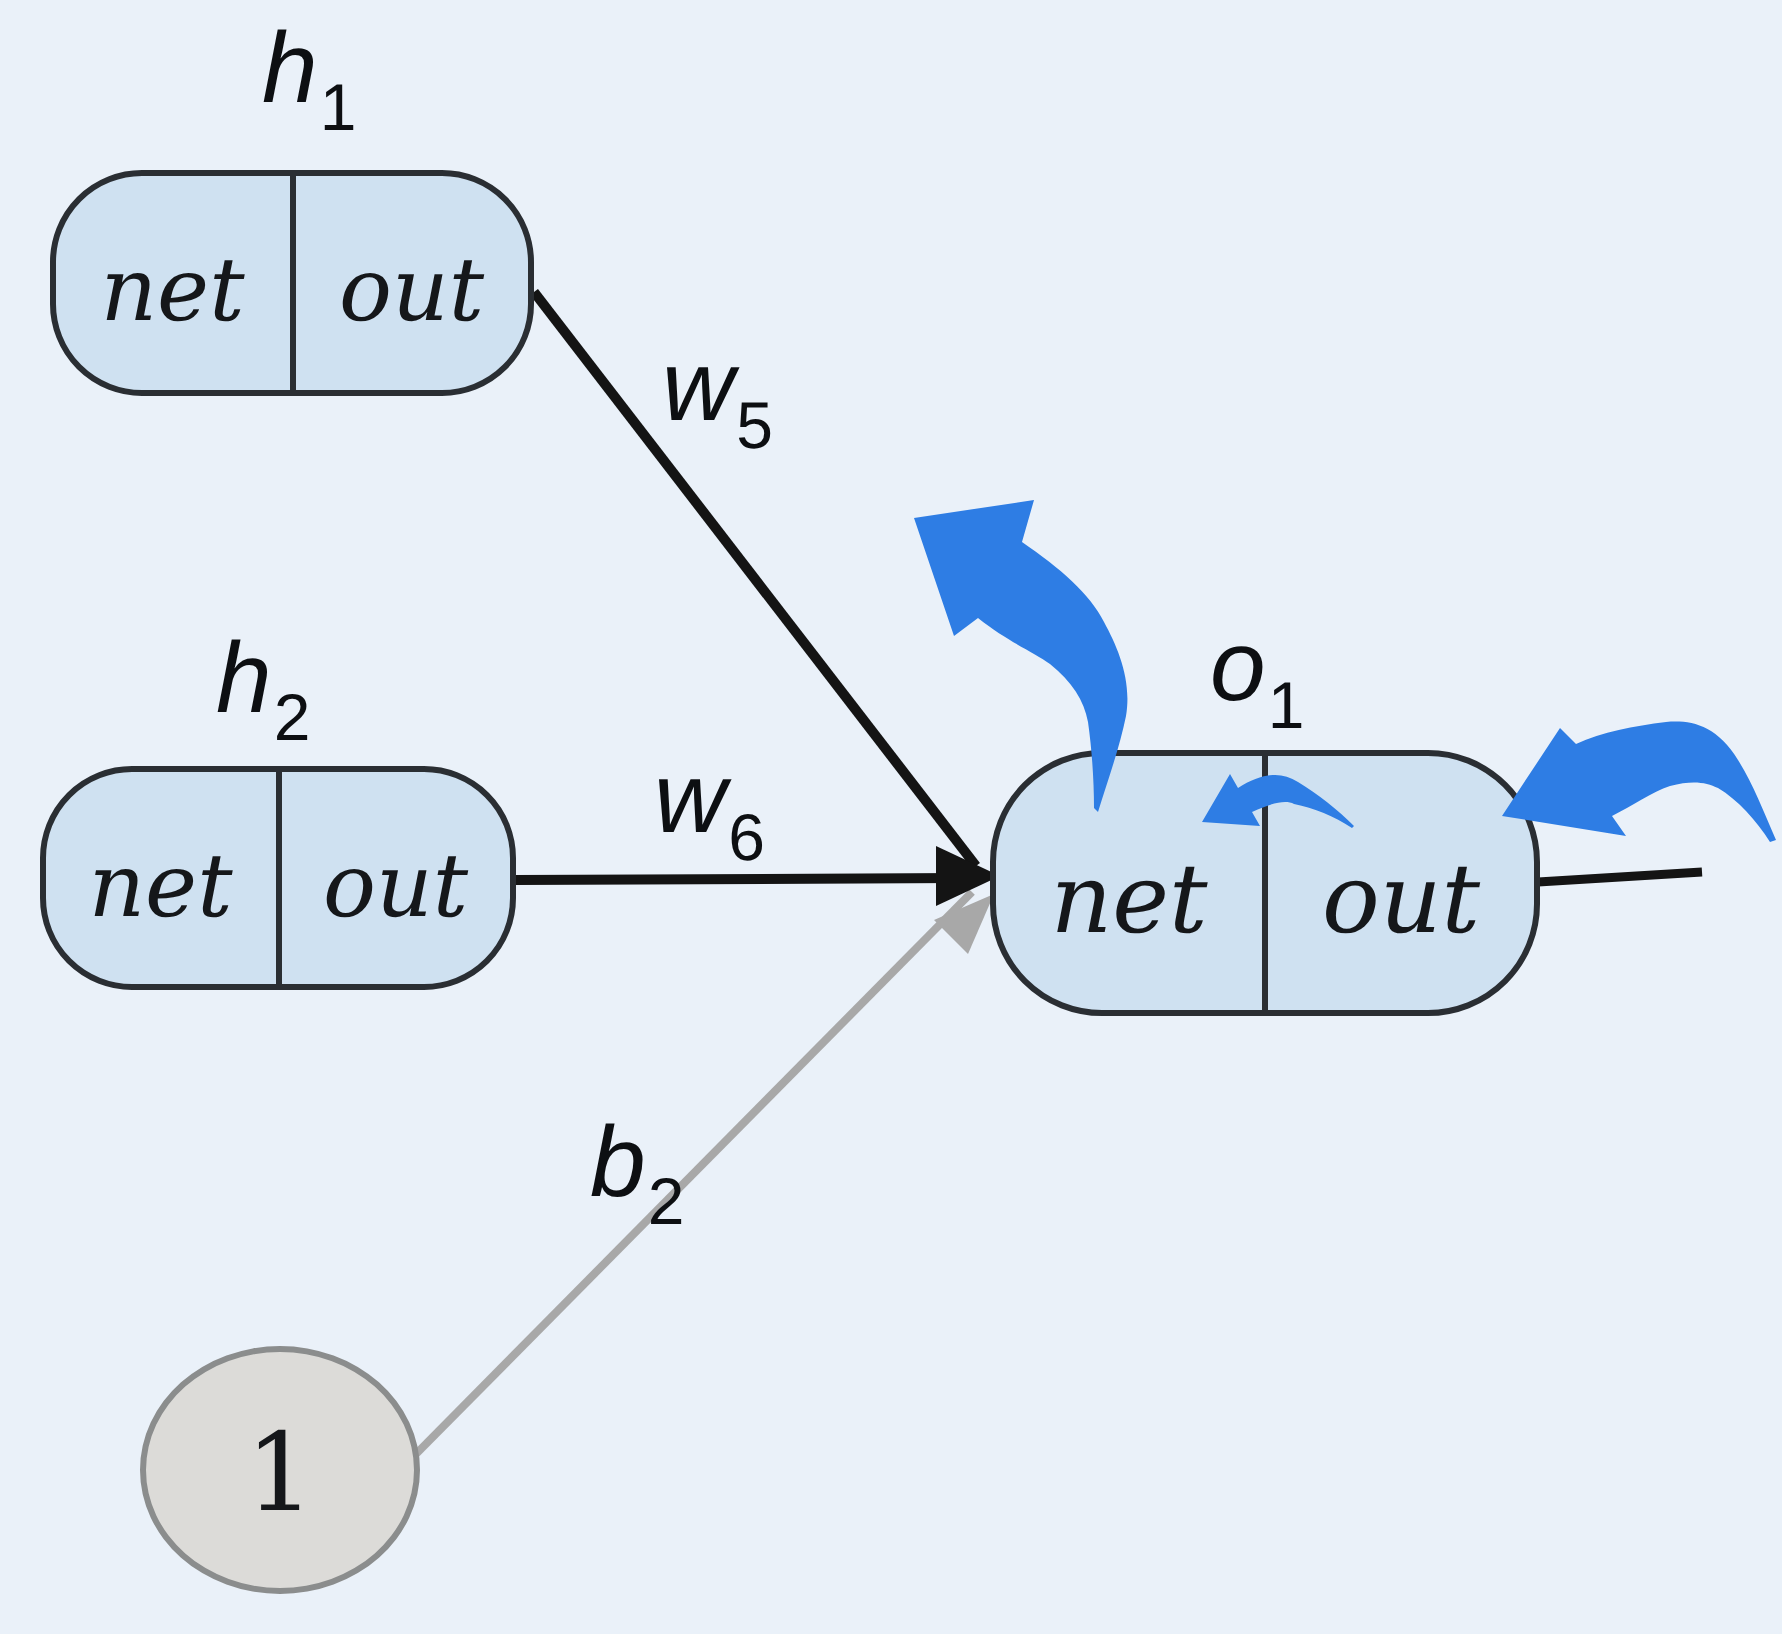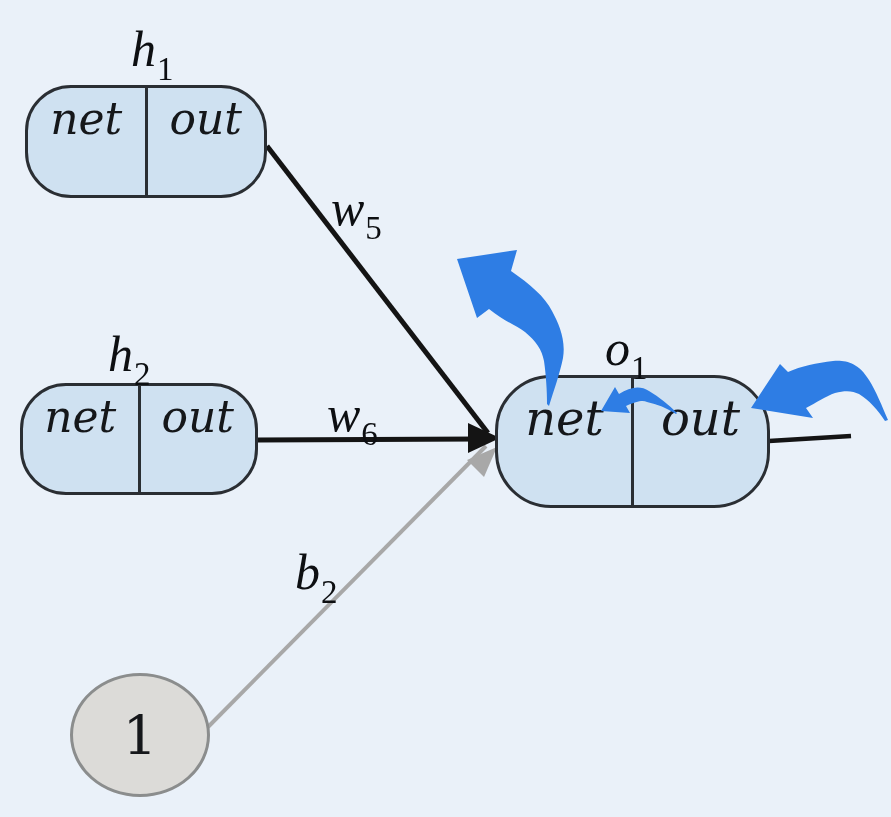--- a/index.html
+++ b/index.html
@@ -12,47 +12,47 @@
   .under{z-index:1;}
   .over{z-index:3;}
 
   .node{
     position:absolute;box-sizing:border-box;z-index:2;
     background:var(--node-fill,#cfe1f1);
     border:3px solid var(--node-border,#2a2e33);
     display:flex;color:#15171a;
     font-family:"DejaVu Serif", serif;font-style:italic;font-size:44px;line-height:1;
   }
-  .node .cell{flex:1;display:flex;align-items:flex-start;justify-content:center;padding-top:9px;border-radius:11px;}
+  .node .cell{flex:1;display:flex;align-items:center;justify-content:center;padding-top:9px;border-radius:11px;}
   .node .divider{width:3px;background:var(--node-border,#2a2e33);}
   #node-h1{left:25px;top:85px;width:242px;height:113px;border-radius:46px;}
   #node-h2{left:20px;top:383px;width:238px;height:112px;border-radius:46px;}
   #node-o1{left:495px;top:375px;width:275px;height:133px;border-radius:56px;font-size:48px;}
   #node-o1 .cell{padding-top:16px;}
 
   .bias{
     position:absolute;z-index:2;box-sizing:border-box;
     left:70px;top:673px;width:140px;height:124px;border-radius:50%;
     background:var(--bias-fill,#dcdbd8);
     border:3px solid var(--bias-border,#8b8d8d);
     display:flex;align-items:center;justify-content:center;
     font-size:54px;line-height:1;color:#15171a;padding-top:4px;
   }
 
   .nlabel{
     position:absolute;z-index:2;line-height:1;color:#0d0f12;
-    font-family:Liberation Serif, serif;font-style:italic;font-size:50px;white-space:nowrap;margin-top:15px;
+    font-family:Liberation Sans, sans-serif;font-style:italic;font-size:50px;white-space:nowrap;
   }
   .nlabel .sub{font-style:normal;font-size:33px;display:inline-block;transform:translateY(14px);margin-left:1px;}
   #label-h1{left:131px;top:9px;}
   #label-h2{left:108px;top:314px;}
   #label-o1{left:605px;top:308px;}
   #label-w5{left:331px;top:168px;}
   #label-w6{left:327px;top:374px;}
-  #label-b2{left:295px;top:532px;}
+  #label-b2{left:295px;top:556px;}
 </style>
 </head>
 <body>
 
 <svg class="layer under" viewBox="0 0 891 817">
 
   <line x1="208" y1="727" x2="486" y2="446" style="stroke:var(--edge-gray,#a8a8a8)" stroke-width="4"></line>
   <polygon points="497,447 484,477 467,460" style="fill:var(--edge-gray,#a8a8a8)"></polygon>
 
   <line x1="267" y1="146" x2="488" y2="433" style="stroke:var(--edge-black,#141414)" stroke-width="5"></line>

